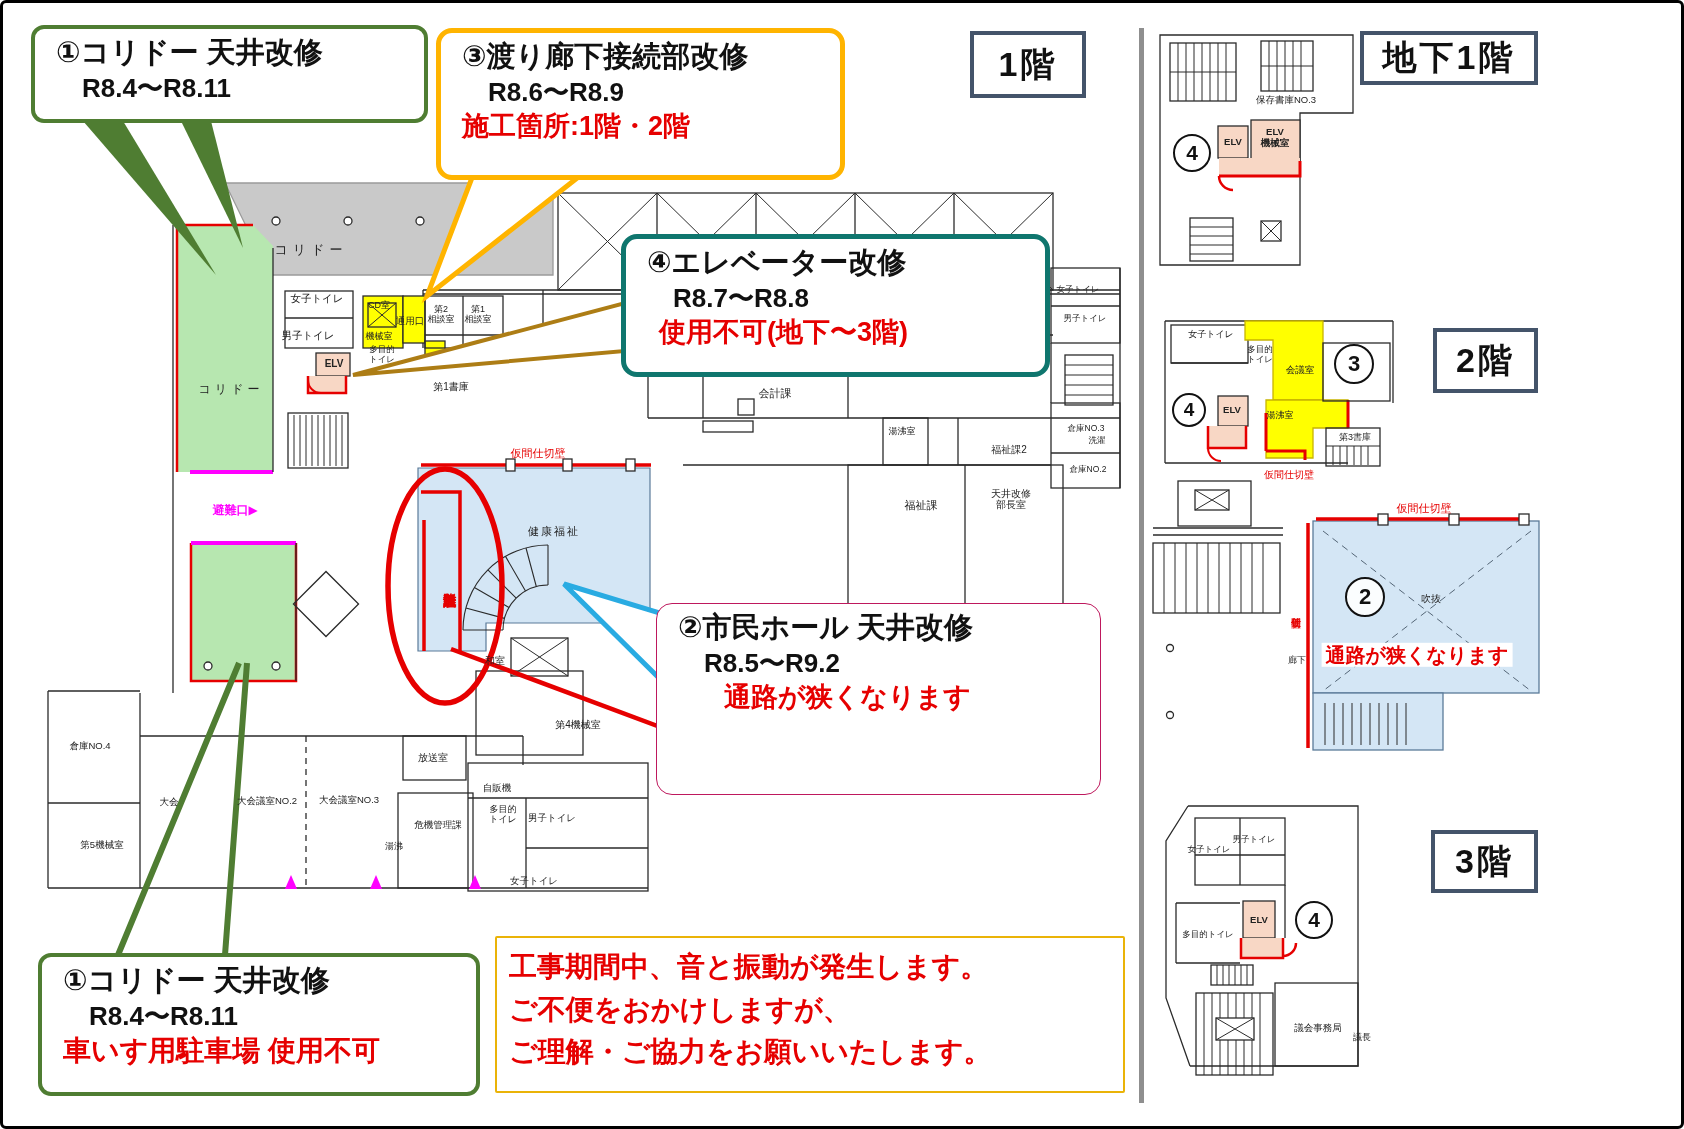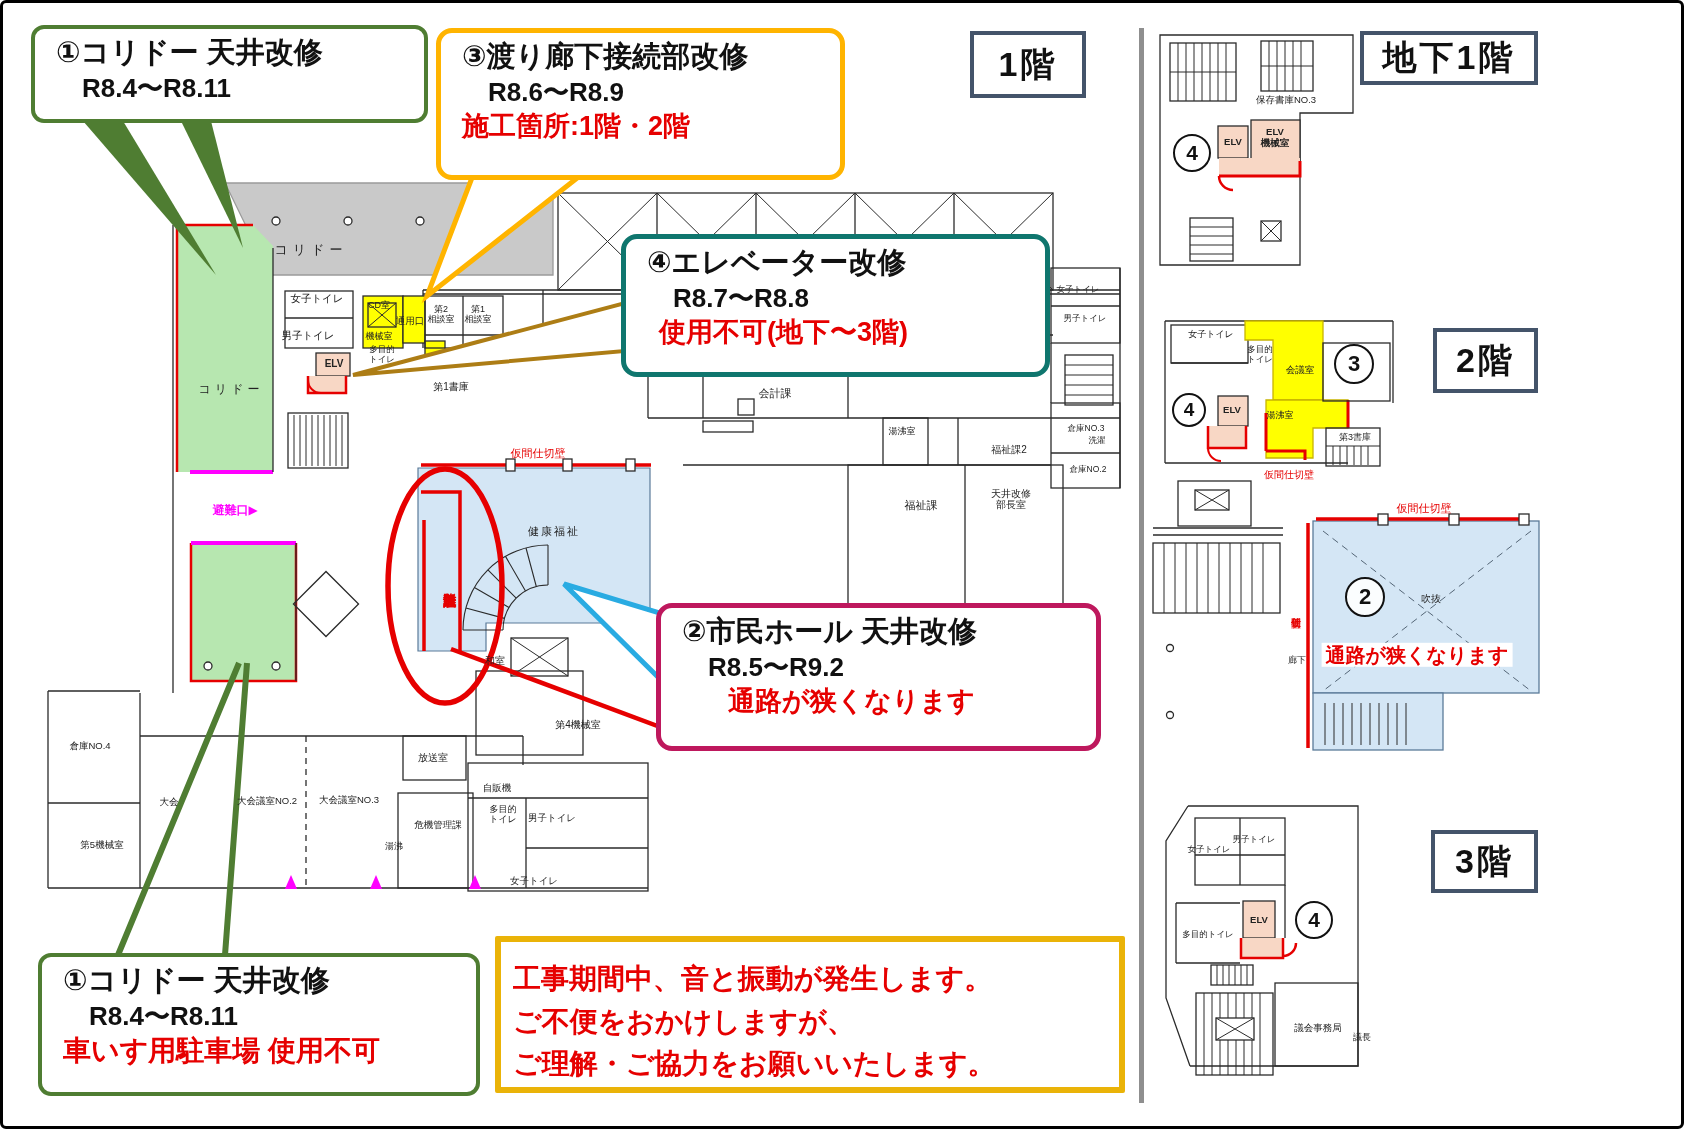--- a/index.html
+++ b/index.html
@@ -8,21 +8,21 @@
   #labels{position:absolute;left:0;top:0;width:100%;height:100%;z-index:2;pointer-events:none;}
   .plab{position:absolute;transform:translate(-50%,-50%);white-space:pre-line;text-align:center;color:#222;line-height:1.12;font-weight:500;}
   .plab.vert{writing-mode:vertical-rl;text-orientation:upright;}
   .marker{position:absolute;transform:translate(-50%,-50%);border:2.5px solid #111;border-radius:50%;background:rgba(255,255,255,.9);display:flex;align-items:center;justify-content:center;font-weight:700;color:#111;z-index:2;}
   .callout{position:absolute;background:#fff;z-index:3;box-sizing:border-box;padding:5px 10px 4px 21px;line-height:1.3;}
   .rounded{border-radius:16px;}
   .l1{font-weight:700;font-size:29px;color:#111;white-space:nowrap;}
   .l2{font-weight:600;font-size:26px;color:#111;padding-left:26px;white-space:nowrap;}
   .l3red{font-weight:700;font-size:27px;color:#e60000;white-space:nowrap;}
   .floorbox{position:absolute;border:4px solid #44546a;background:#fff;display:flex;align-items:center;justify-content:center;font-size:34px;font-weight:700;color:#111;letter-spacing:3px;z-index:3;box-sizing:border-box;}
-  #notice{border:6px solid #eab308;border-radius:2px;padding:16px 12px;}
+  #notice{border:2px solid #eab308;border-radius:2px;padding:8px 12px;}
   #notice div{font-size:28px;font-weight:700;color:#e60000;line-height:1.52;white-space:nowrap;}
   #divider{position:absolute;left:1136px;top:25px;width:5px;height:1075px;background:#8f8f8f;z-index:1;}
 </style>
 </head>
 <body>
 
 <div id="stage">
 
   <svg id="art" width="1684" height="1129" viewBox="0 0 1684 1129">
     <g stroke="#2b2b2b" stroke-width="1.3" fill="none">
@@ -265,21 +265,21 @@
     <div class="l2">R8.6〜R8.9</div>
     <div class="l3red">施工箇所:1階・2階</div>
   </div>
 
   <div class="callout rounded" style="left:618px;top:231px;width:429px;height:143px;border:5px solid #0f766e;">
     <div class="l1">④エレベーター改修</div>
     <div class="l2">R8.7〜R8.8</div>
     <div class="l3red" style="padding-left:12px;">使用不可(地下〜3階)</div>
   </div>
 
-  <div class="callout rounded" style="left:653px;top:600px;width:445px;height:148px;border:5px solid #be185d;">
+  <div class="callout rounded" style="left:653px;top:600px;width:445px;height:192px;border:1px solid #be185d;">
     <div class="l1">②市民ホール 天井改修</div>
     <div class="l2">R8.5〜R9.2</div>
     <div class="l3red" style="padding-left:46px;">通路が狭くなります</div>
   </div>
 
   <div class="callout rounded" style="left:35px;top:950px;width:442px;height:143px;border:4px solid #4f7d32;border-radius:13px;">
     <div class="l1">①コリドー 天井改修</div>
     <div class="l2">R8.4〜R8.11</div>
     <div class="l3red" style="font-size:28px;">車いす用駐車場 使用不可</div>
   </div>

